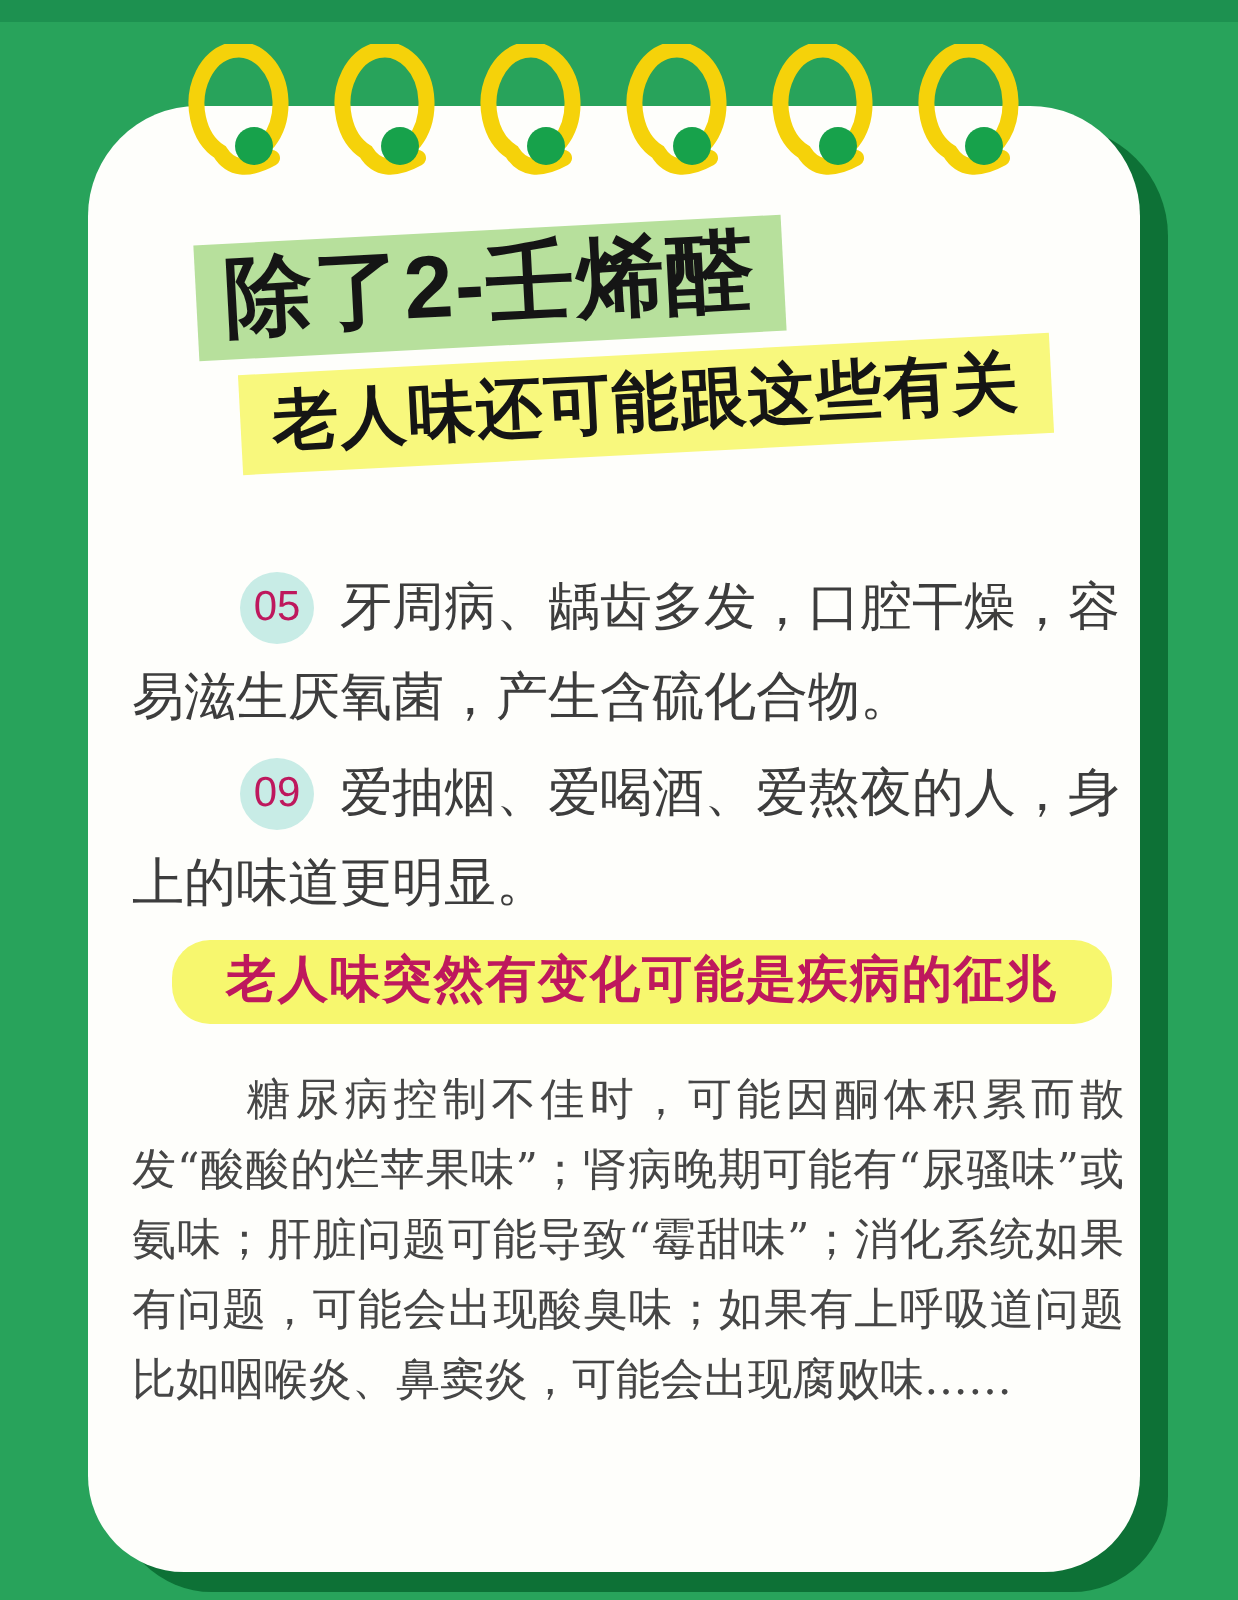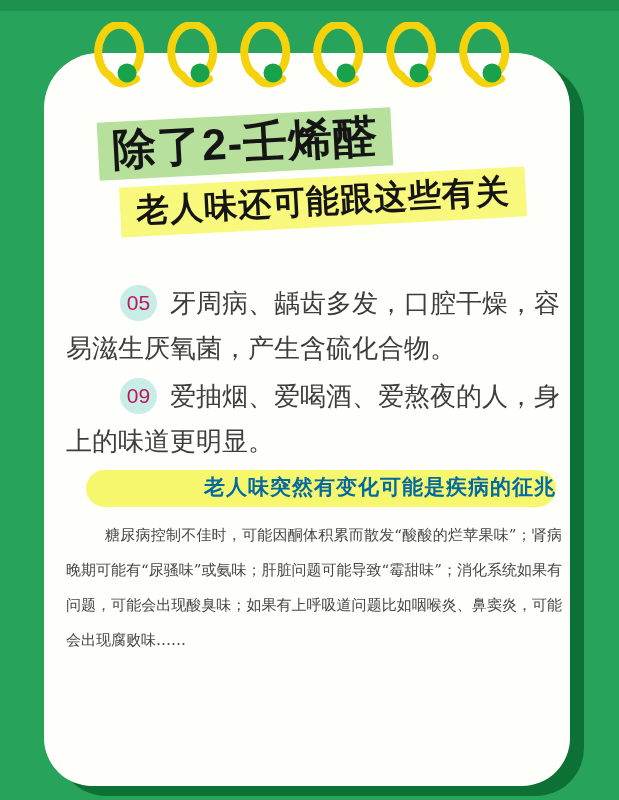--- a/index.html
+++ b/index.html
@@ -68,32 +68,32 @@
     color:#be185d;
     font-size:21px; text-align:center;
     margin-right:13px;
     vertical-align:2px;
   }
 
   .pill-heading {
     margin:6px 6px 0 20px;
     background:#f7f76e;
     border-radius:19px;
-    text-align:right;
-    font-size:21px; font-weight:700;
-    color:#0369a1;
+    text-align:center;
+    font-size:25px; font-weight:700;
+    color:#be185d;
     padding:3px 0 6px;
     letter-spacing:1px;
   }
 
   .serif-para {
-    margin:11px 0 0 0;
+    margin:21px 0 0 0;
     width:496px;
     font-family:"DejaVu Serif","Liberation Serif",serif;
-    font-size:15px; line-height:35px;
+    font-size:22px; line-height:35px;
     color:#464646;
     text-align:justify;
     text-indent:2.6em;
   }
 </style>
 </head>
 <body>
 
 <div class="page">
   <div class="top-strip"></div>

